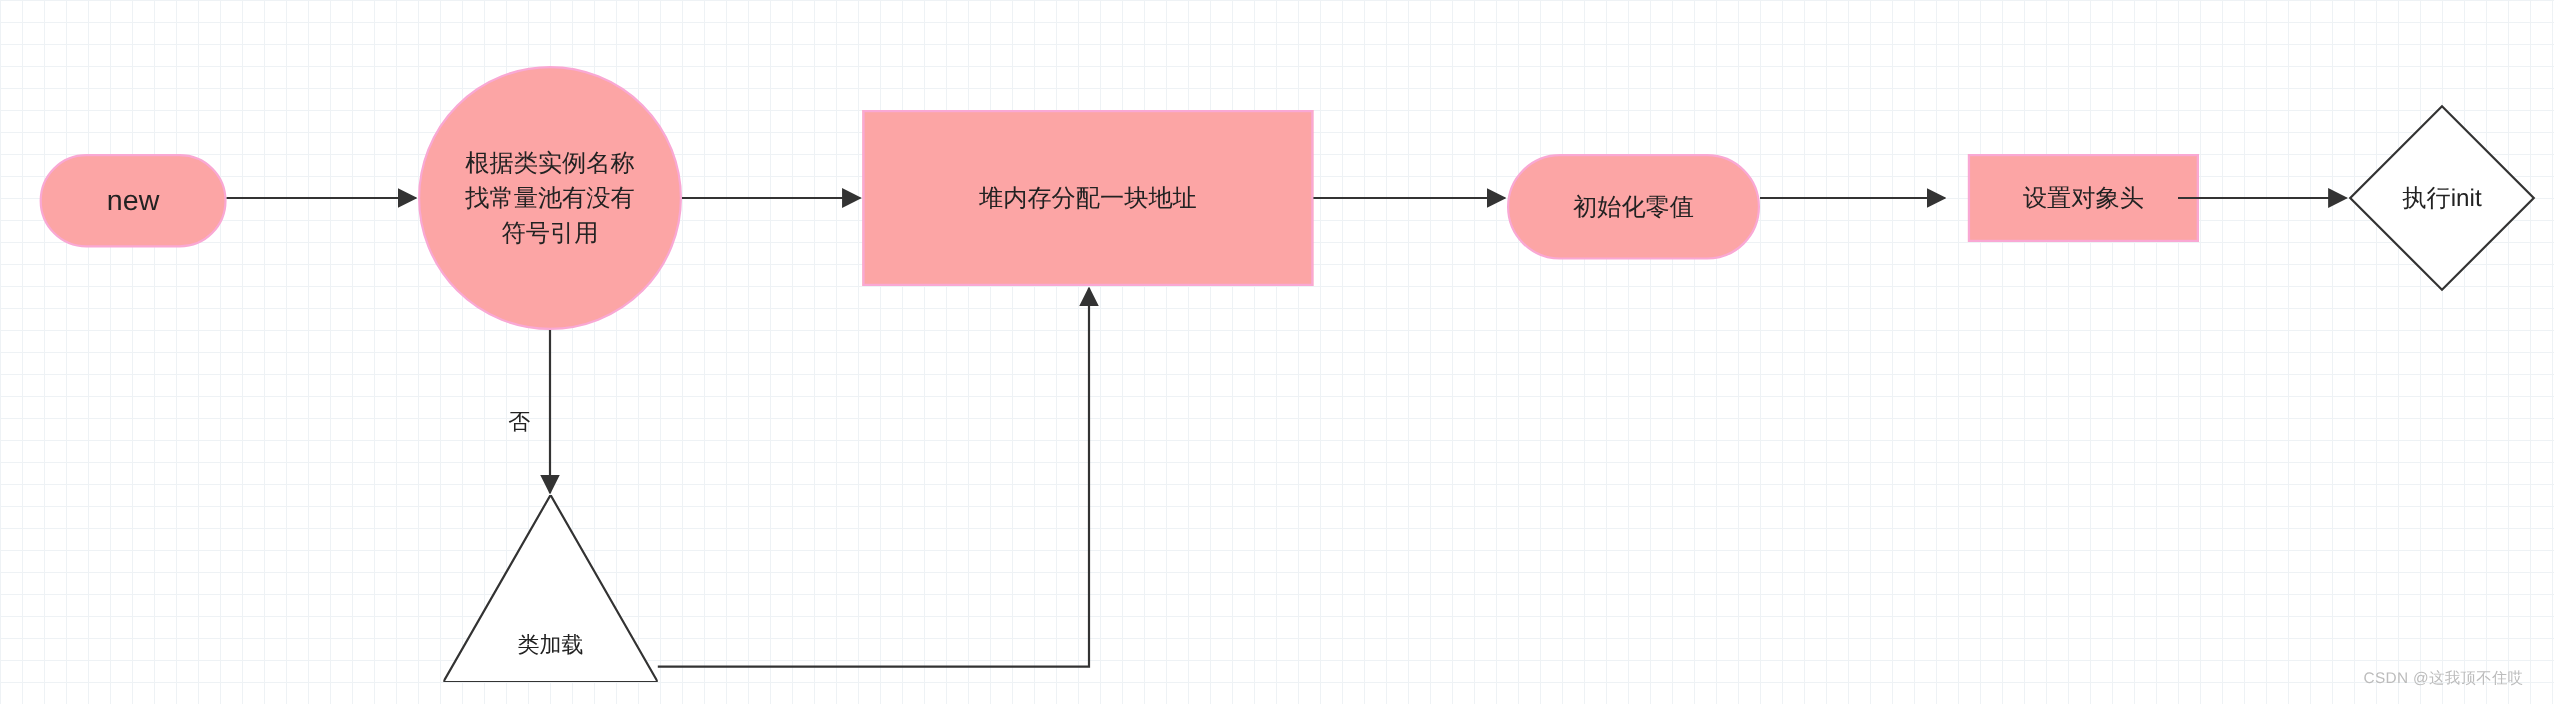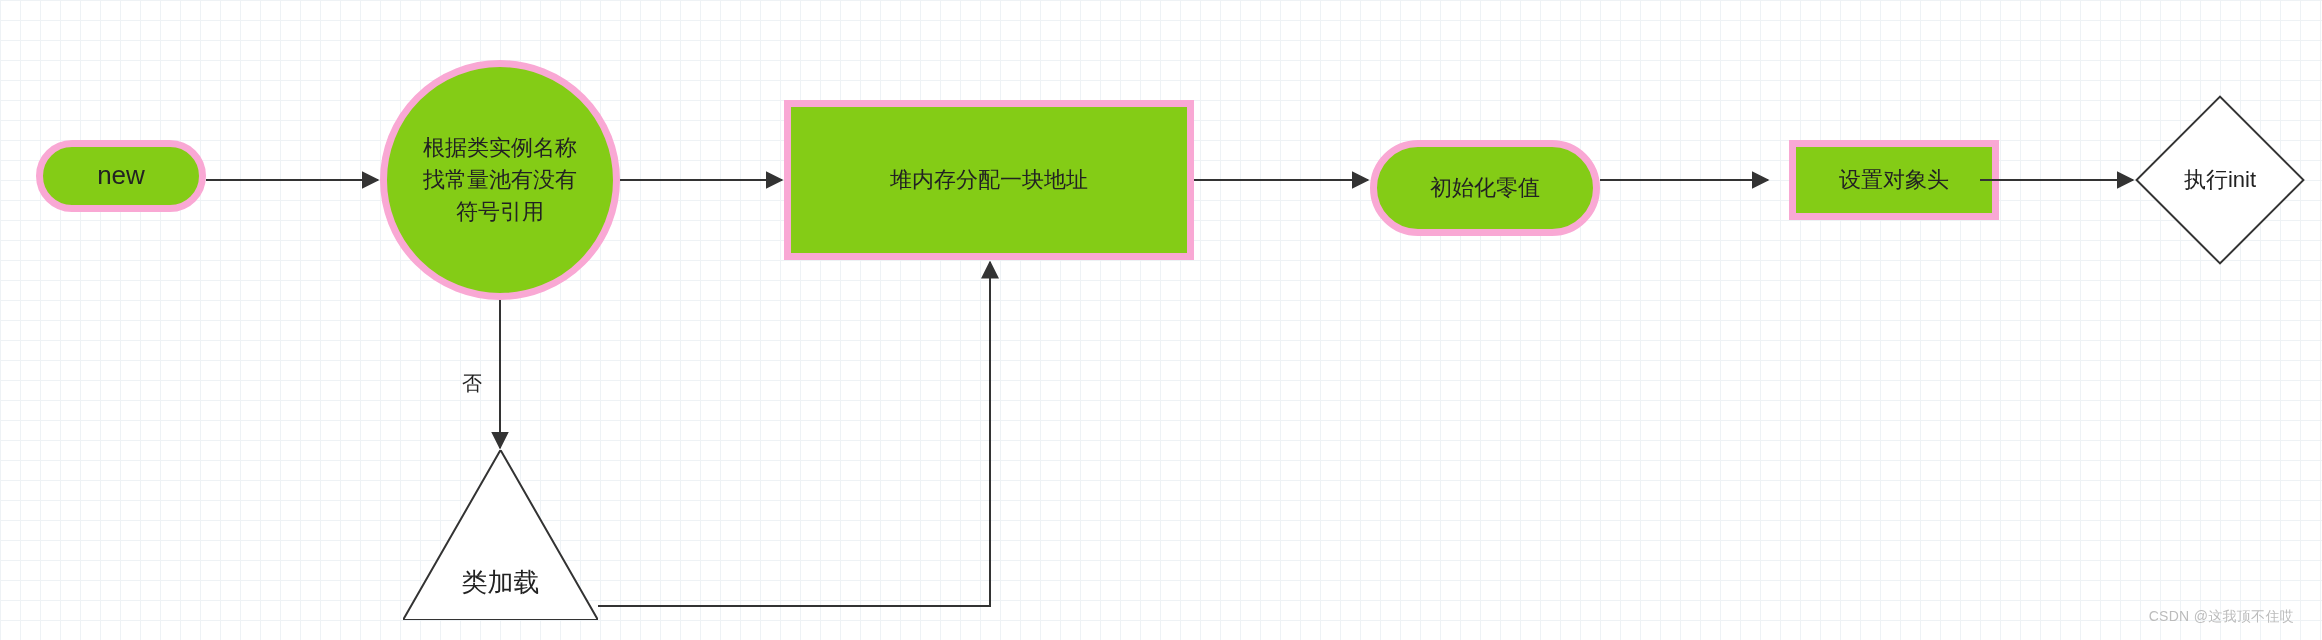--- a/index.html
+++ b/index.html
@@ -10,22 +10,22 @@
       linear-gradient(to right, #eef2f5 1px, transparent 1px),
       linear-gradient(to bottom, #eef2f5 1px, transparent 1px),
       #fff;
     background-size: 20px 20px;
     width: 2322px;
     height: 640px;
     position: relative;
   }
   .node {
     position: absolute;
-    background: #84cc16;
-    border: 7px solid #f9a8d4;
+    background: #fca5a5;
+    border: 2px solid #f9a8d4;
     display: flex;
     align-items: center;
     justify-content: center;
     text-align: center;
     font-size: 22px;
     color: #222;
     line-height: 1.45;
     padding: 4px;
   }
   .pill { border-radius: 999px; }
@@ -59,35 +59,35 @@
   .watermark {
     position: absolute;
     font-size: 14px;
     color: #bcbcbc;
     letter-spacing: 0.3px;
   }
 </style>
 </head>
 <body>
 
-<div class="node pill" style="left:36px; top:140px; width:170px; height:72px; font-size:26px;">
+<div class="node pill" style="left:36px; top:140px; width:170px; height:85px; font-size:26px;">
   <span>new</span>
 </div>
 
 <div class="node circle" style="left:380px; top:60px; width:240px; height:240px; white-space:pre-line;">
   <span>根据类实例名称
 找常量池有没有
 符号引用</span>
 </div>
 
 <div style="position:absolute; left:403px; top:450px; width:195px; height:170px;">
   <svg width="195" height="170" viewBox="0 0 195 170">
     <polygon points="97.5,0 195,170 0,170" fill="#fff" stroke="#333" stroke-width="2"></polygon>
   </svg>
-  <span style="position:absolute; left:0; right:0; bottom:20px; text-align:center; font-size:26px; color:#222;">类加载</span>
+  <span style="position:absolute; left:0; right:0; bottom:20px; text-align:center; font-size:20px; color:#222;">类加载</span>
 </div>
 
 <div class="node rect" style="left:784px; top:100px; width:410px; height:160px;">
   <span>堆内存分配一块地址</span>
 </div>
 
 <div class="node pill" style="left:1370px; top:140px; width:230px; height:96px;">
   <span>初始化零值</span>
 </div>
 

